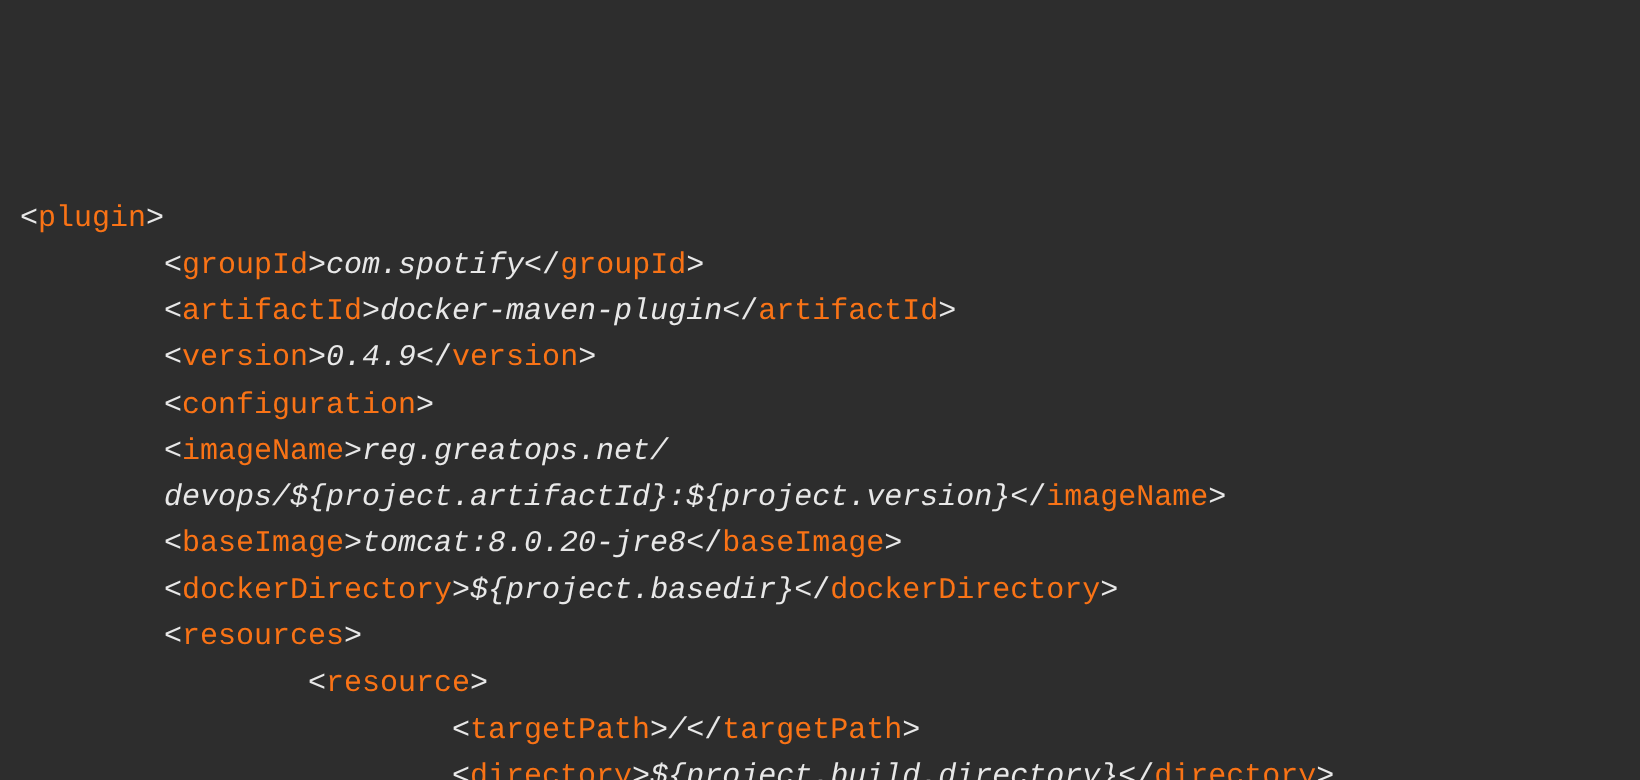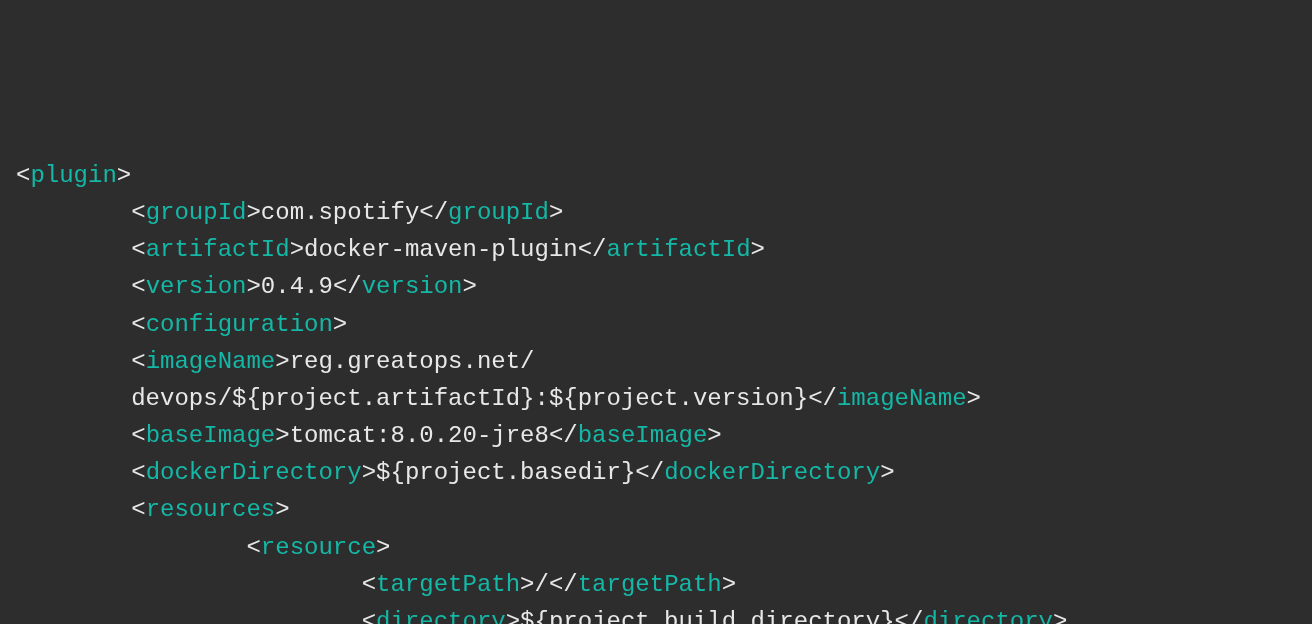--- a/index.html
+++ b/index.html
@@ -6,22 +6,22 @@
     body {
       background: #2d2d2d;
       font-family: Menlo, Monaco, Consolas, 'Courier New', monospace;
       font-size: 24px;
       line-height: 1.55;
       color: #e8e8e8;
       padding: 8px 16px;
       white-space: pre;
       overflow-x: auto;
     }
-    .tag { color: #14b8a6; }
-    .text { color: #e8e8e8; }
+    .tag { color: #f97316; }
+    .text { color: #e8e8e8; font-style: italic; }
     .punct { color: #e8e8e8; }
     .code-block { display: block; }
   </style>
 </head>
 <body>
 
 
 
 <div class="code-block" id="code-container"><div><span></span><span class="punct">&lt;</span><span class="tag">plugin</span><span class="punct">&gt;</span></div><div><span>        </span><span class="punct">&lt;</span><span class="tag">groupId</span><span class="punct">&gt;</span><span class="text">com.spotify</span><span class="punct">&lt;/</span><span class="tag">groupId</span><span class="punct">&gt;</span></div><div><span>        </span><span class="punct">&lt;</span><span class="tag">artifactId</span><span class="punct">&gt;</span><span class="text">docker-maven-plugin</span><span class="punct">&lt;/</span><span class="tag">artifactId</span><span class="punct">&gt;</span></div><div><span>        </span><span class="punct">&lt;</span><span class="tag">version</span><span class="punct">&gt;</span><span class="text">0.4.9</span><span class="punct">&lt;/</span><span class="tag">version</span><span class="punct">&gt;</span></div><div><span>        </span><span class="punct">&lt;</span><span class="tag">configuration</span><span class="punct">&gt;</span></div><div><span>        </span><span class="punct">&lt;</span><span class="tag">imageName</span><span class="punct">&gt;</span><span class="text">reg.greatops.net/</span></div><div><span>        </span><span class="text">devops/${project.artifactId}:${project.version}</span><span class="punct">&lt;/</span><span class="tag">imageName</span><span class="punct">&gt;</span></div><div><span>        </span><span class="punct">&lt;</span><span class="tag">baseImage</span><span class="punct">&gt;</span><span class="text">tomcat:8.0.20-jre8</span><span class="punct">&lt;/</span><span class="tag">baseImage</span><span class="punct">&gt;</span></div><div><span>        </span><span class="punct">&lt;</span><span class="tag">dockerDirectory</span><span class="punct">&gt;</span><span class="text">${project.basedir}</span><span class="punct">&lt;/</span><span class="tag">dockerDirectory</span><span class="punct">&gt;</span></div><div><span>        </span><span class="punct">&lt;</span><span class="tag">resources</span><span class="punct">&gt;</span></div><div><span>                </span><span class="punct">&lt;</span><span class="tag">resource</span><span class="punct">&gt;</span></div><div><span>                        </span><span class="punct">&lt;</span><span class="tag">targetPath</span><span class="punct">&gt;</span><span class="text">/</span><span class="punct">&lt;/</span><span class="tag">targetPath</span><span class="punct">&gt;</span></div><div><span>                        </span><span class="punct">&lt;</span><span class="tag">directory</span><span class="punct">&gt;</span><span class="text">${project.build.directory}</span><span class="punct">&lt;/</span><span class="tag">directory</span><span class="punct">&gt;</span></div></div>
 

